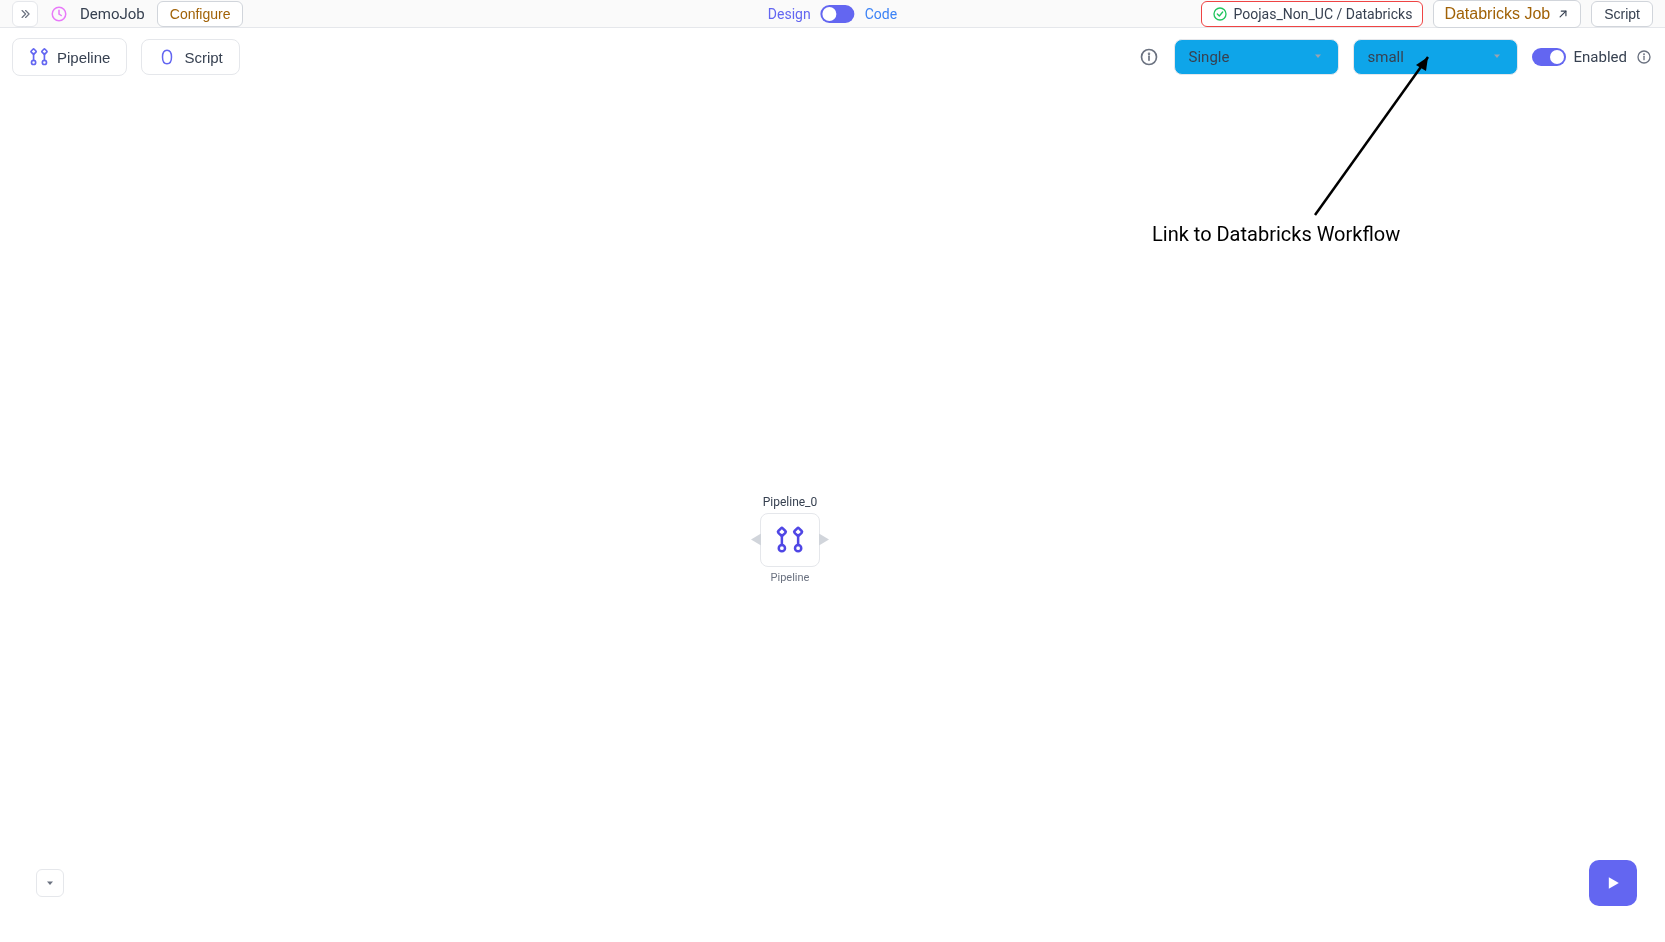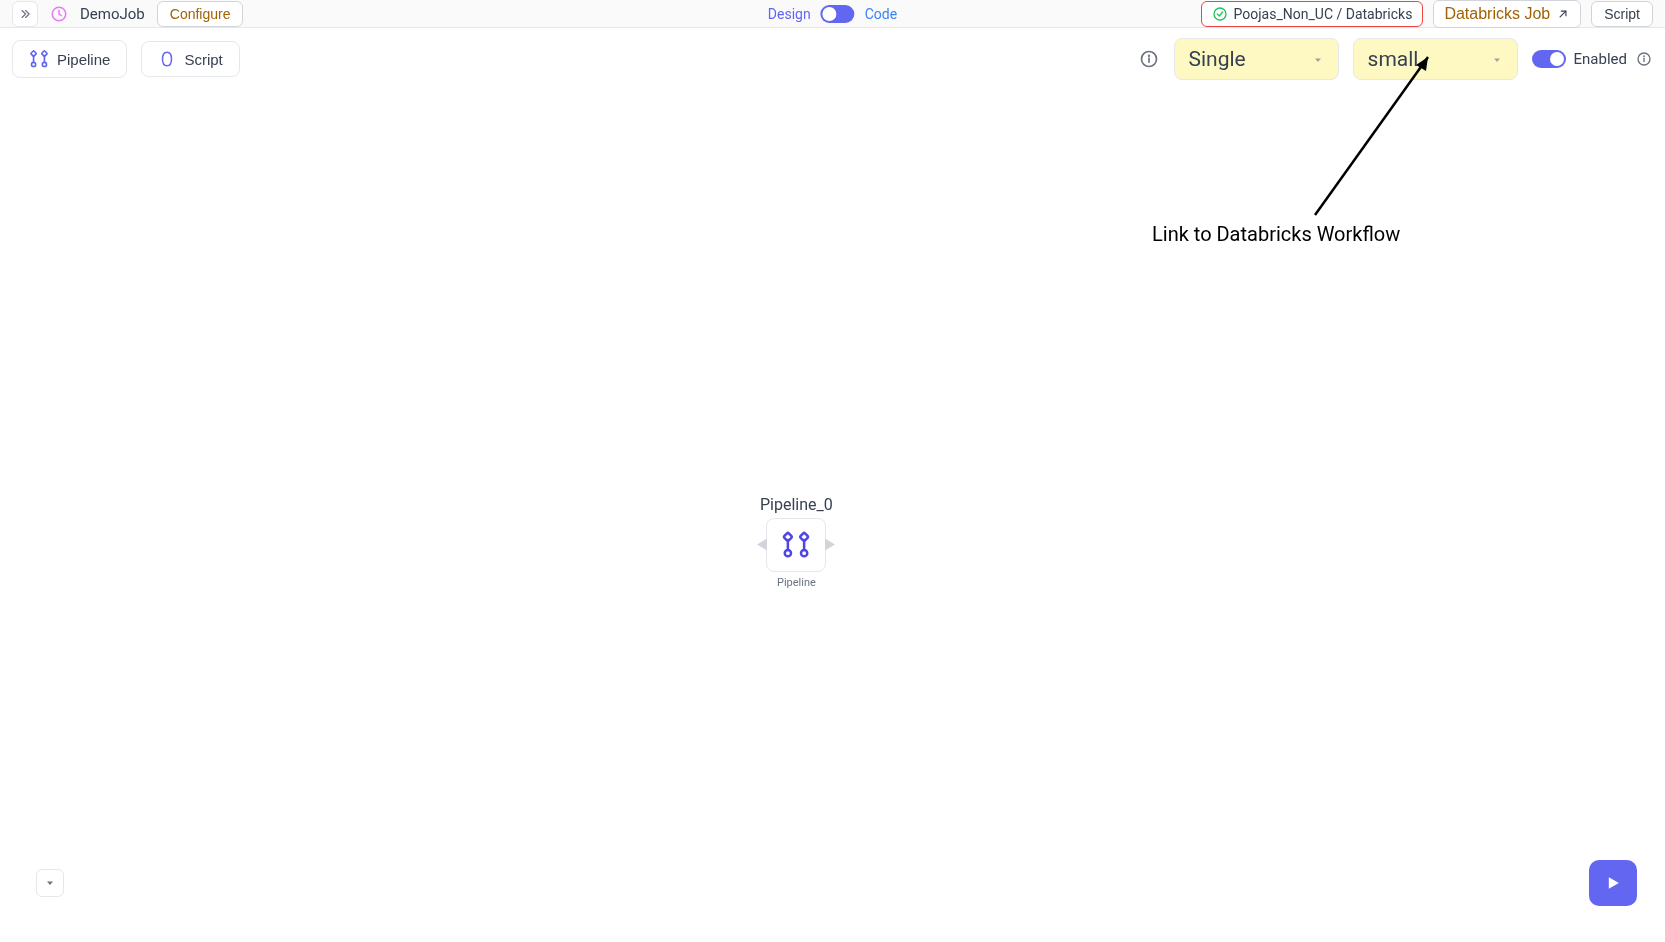--- a/index.html
+++ b/index.html
@@ -142,24 +142,24 @@
       cursor: pointer;
     }
     .select {
       border: 1px solid #e5e7eb;
       border-radius: 8px;
       padding: 8px 14px;
       min-width: 165px;
       display: flex;
       align-items: center;
       justify-content: space-between;
-      font-size: 21px;
+      font-size: 15px;
       color: #374151;
       cursor: pointer;
-      background: #fef9c3;
+      background: #0ea5e9;
     }
     .select .caret { color: #9ca3af; }
     .enabled-group {
       display: flex;
       gap: 8px;
     }
     .enabled-label { font-size: 15px; color: #374151; }
     .canvas {
       position: absolute;
       top: 90px;
@@ -170,21 +170,21 @@
     }
     .node {
       position: absolute;
       left: 760px;
       top: 405px;
       display: flex;
       flex-direction: column;
       align-items: center;
       gap: 4px;
     }
-    .node-title { font-size: 16px; color: #374151; }
+    .node-title { font-size: 12px; color: #374151; }
     .node-box {
       width: 60px; height: 54px;
       border: 1px solid #e5e7eb;
       border-radius: 8px;
       display: flex;
       align-items: center;
       justify-content: center;
       position: relative;
       background:#fff;
       cursor: pointer;

